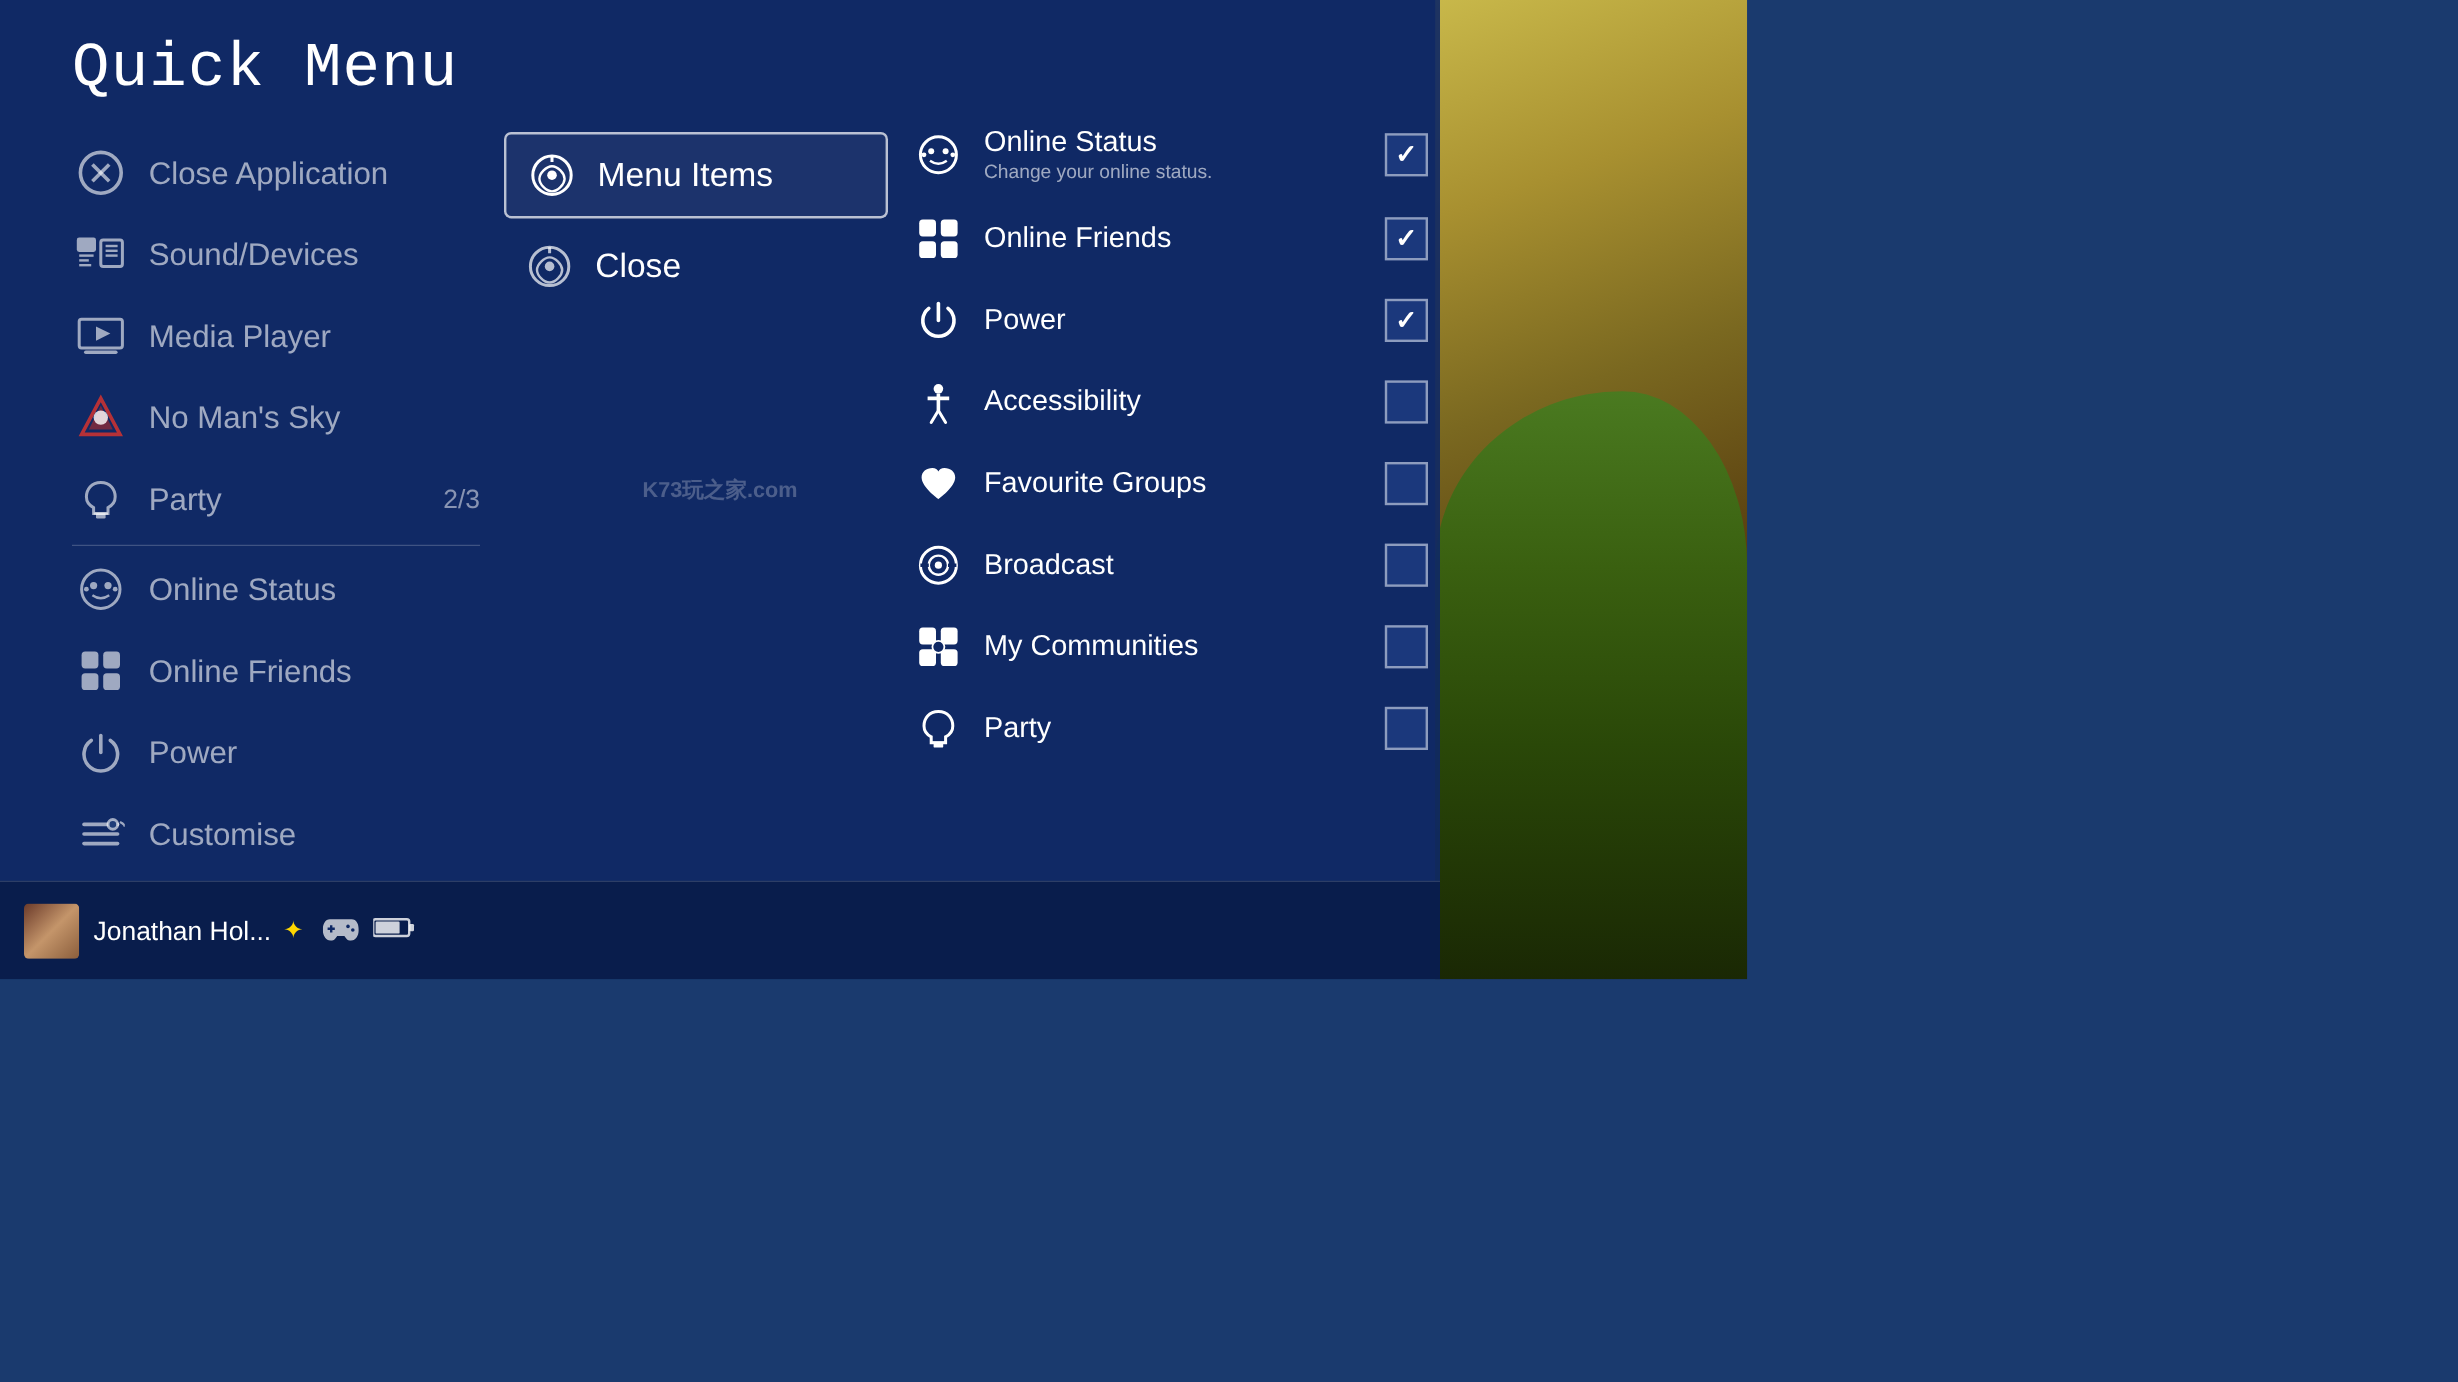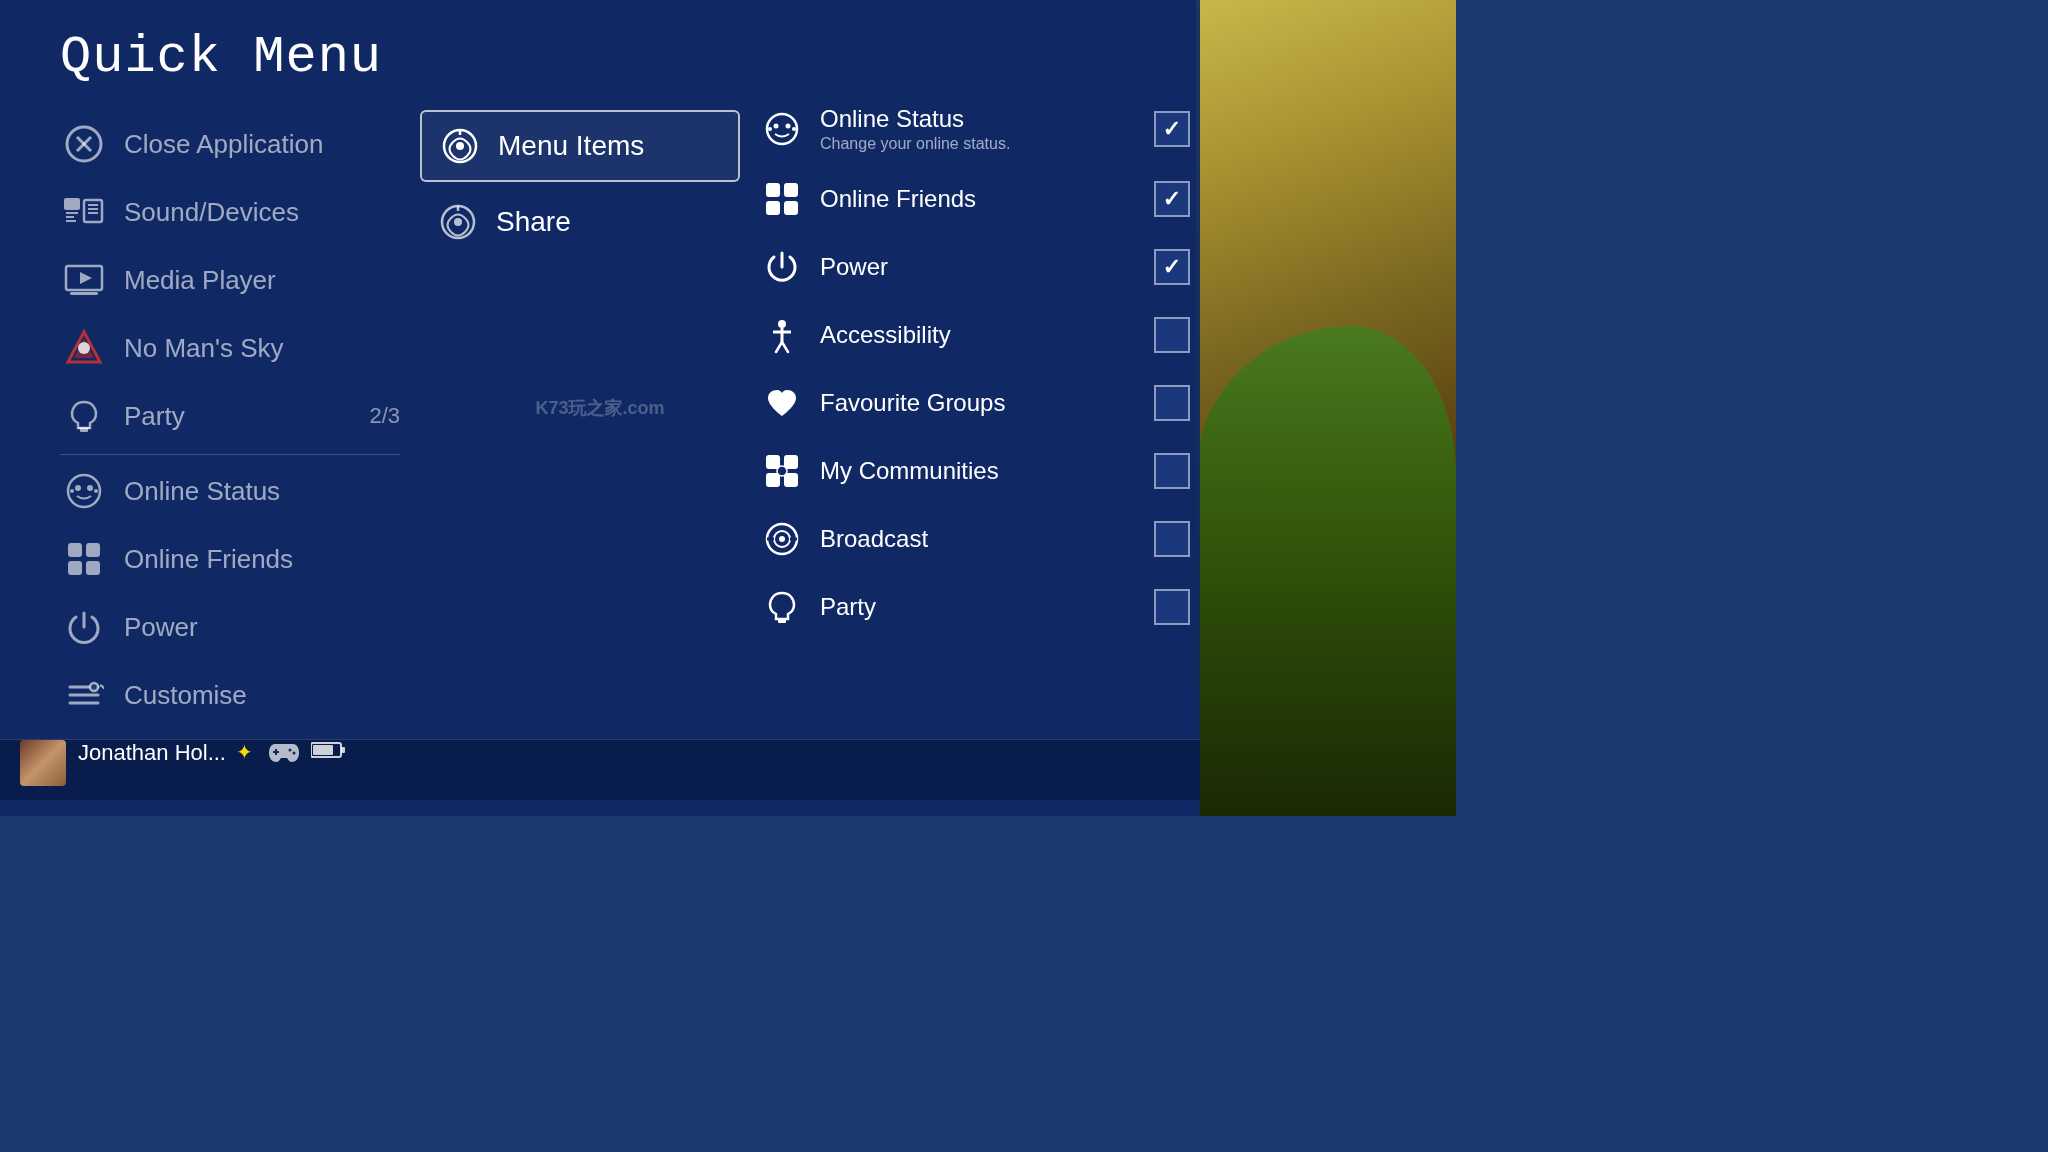--- a/index.html
+++ b/index.html
@@ -196,27 +196,27 @@
     .checkbox.checked::after {
       content: '✓';
       color: #ffffff;
       font-size: 22px;
       font-weight: bold;
     }
 
     
     .bottom-bar {
       position: absolute;
-      bottom: 16px;
+      bottom: 0;
       left: 0;
       width: 1200px;
-      height: 61px;
+      height: 82px;
       background: rgba(10, 28, 75, 0.95);
       display: flex;
-      align-items: flex-start;
+      align-items: center;
       padding: 0 20px;
       border-top: 1px solid rgba(255,255,255,0.15);
       z-index: 2;
     }
 
     .avatar {
       width: 46px;
       height: 46px;
       border-radius: 4px;
       background: linear-gradient(135deg, #8B4513, #D2691E);
@@ -414,21 +414,21 @@
 
     <div class="middle-item">
       <div class="icon">
         <svg width="38" height="38" viewBox="0 0 38 38">
           <circle cx="19" cy="19" r="16" fill="none" stroke="rgba(255,255,255,0.7)" stroke-width="2.5"></circle>
           <path d="M12 15 Q19 8 26 15 Q33 22 26 29 Q19 36 12 29 Q5 22 12 15Z" fill="none" stroke="rgba(255,255,255,0.7)" stroke-width="2"></path>
           <circle cx="19" cy="19" r="4" fill="rgba(255,255,255,0.7)"></circle>
           <line x1="19" y1="3" x2="19" y2="8" stroke="rgba(255,255,255,0.7)" stroke-width="2.5"></line>
         </svg>
       </div>
-      <span class="label">Share</span>
+      <span class="label">Close</span>
     </div>
 
   </div>
 
   <div class="right-column">
 
     <div class="right-item">
       <div class="icon">
         <svg width="38" height="38" viewBox="0 0 38 38">
           <circle cx="19" cy="19" r="15" fill="none" stroke="white" stroke-width="2.5"></circle>
@@ -498,45 +498,45 @@
       </div>
       <div class="text-group">
         <div class="label">Favourite Groups</div>
       </div>
       <div class="checkbox"></div>
     </div>
 
     <div class="right-item">
       <div class="icon">
         <svg width="38" height="38" viewBox="0 0 38 38">
+          <circle cx="19" cy="19" r="15" fill="none" stroke="white" stroke-width="2.5"></circle>
+          <circle cx="19" cy="19" r="8" fill="none" stroke="white" stroke-width="2"></circle>
+          <circle cx="19" cy="19" r="3" fill="white"></circle>
+          <line x1="4" y1="19" x2="11" y2="19" stroke="rgba(15,40,100,1)" stroke-width="3"></line>
+          <line x1="27" y1="19" x2="34" y2="19" stroke="rgba(15,40,100,1)" stroke-width="3"></line>
+        </svg>
+      </div>
+      <div class="text-group">
+        <div class="label">Broadcast</div>
+      </div>
+      <div class="checkbox"></div>
+    </div>
+
+    <div class="right-item">
+      <div class="icon">
+        <svg width="38" height="38" viewBox="0 0 38 38">
           <rect x="3" y="3" width="14" height="14" rx="3" fill="white"></rect>
           <rect x="21" y="3" width="14" height="14" rx="3" fill="white"></rect>
           <rect x="3" y="21" width="14" height="14" rx="3" fill="white"></rect>
           <rect x="21" y="21" width="14" height="14" rx="3" fill="white"></rect>
           <circle cx="19" cy="19" r="5" fill="rgba(15,40,100,1)" stroke="white" stroke-width="1.5"></circle>
         </svg>
       </div>
       <div class="text-group">
         <div class="label">My Communities</div>
-      </div>
-      <div class="checkbox"></div>
-    </div>
-
-    <div class="right-item">
-      <div class="icon">
-        <svg width="38" height="38" viewBox="0 0 38 38">
-          <circle cx="19" cy="19" r="15" fill="none" stroke="white" stroke-width="2.5"></circle>
-          <circle cx="19" cy="19" r="8" fill="none" stroke="white" stroke-width="2"></circle>
-          <circle cx="19" cy="19" r="3" fill="white"></circle>
-          <line x1="4" y1="19" x2="11" y2="19" stroke="rgba(15,40,100,1)" stroke-width="3"></line>
-          <line x1="27" y1="19" x2="34" y2="19" stroke="rgba(15,40,100,1)" stroke-width="3"></line>
-        </svg>
-      </div>
-      <div class="text-group">
-        <div class="label">Broadcast</div>
       </div>
       <div class="checkbox"></div>
     </div>
 
     <div class="right-item">
       <div class="icon">
         <svg width="38" height="38" viewBox="0 0 38 38">
           <path d="M19 5 C11 5 7 11 7 17 C7 21 9 24 13 26 L13 31 L25 31 L25 26 C29 24 31 21 31 17 C31 11 27 5 19 5Z" fill="none" stroke="white" stroke-width="2.5"></path>
           <rect x="15" y="31" width="8" height="4" rx="1" fill="white"></rect>
           <line x1="13" y1="31" x2="25" y2="31" stroke="white" stroke-width="2"></line>

